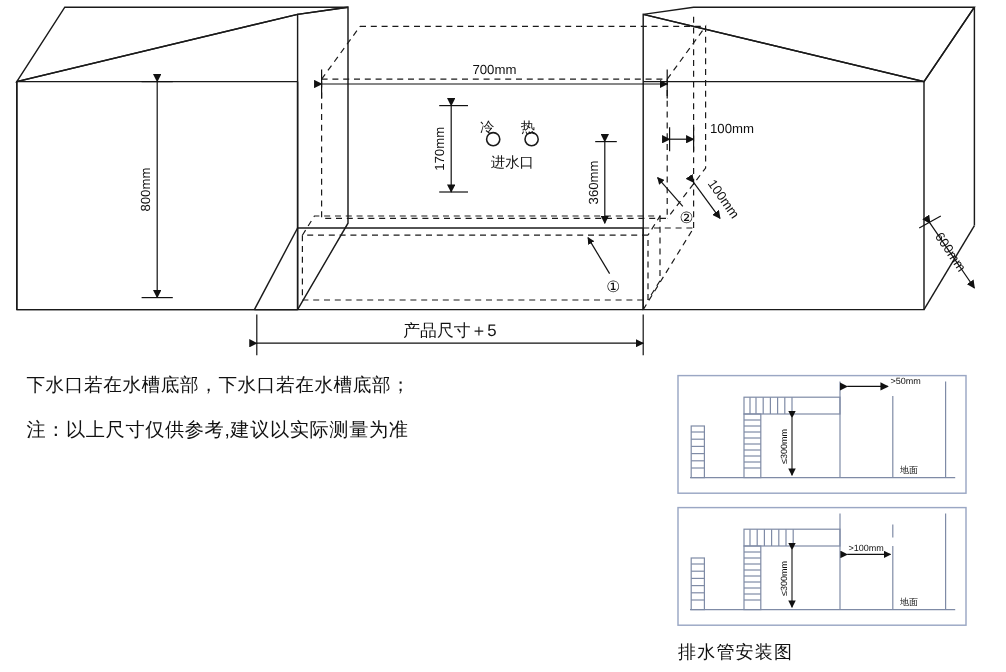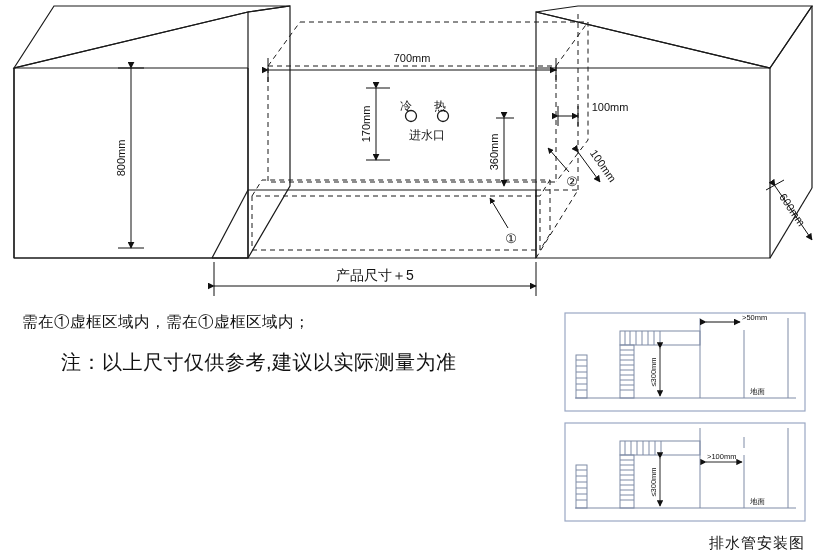--- a/index.html
+++ b/index.html
@@ -35,29 +35,28 @@
   }
   .note-line {
     font-size: 15.5px;
     line-height: 1.55;
     color: #111;
     margin-bottom: 13px;
     letter-spacing: 0.5px;
     white-space: nowrap;
   }
   .note-line.small {
-    font-size: 20px;
-    margin-left: 39px;
+    font-size: 16px;
   }
   .panel-caption {
     position: absolute;
     left: 565px;
     top: 534px;
     width: 240px;
-    text-align: right;
+    text-align: left;
     font-size: 15px;
     letter-spacing: 1px;
     color: #111;
   }
   .dim-label {
     font-size: 11px;
     fill: #111;
   }
   .tiny-label {
     font-size: 7.5px;
@@ -293,19 +292,19 @@
         <line x1="660" y1="458" x2="660" y2="506" marker-start="url(#arrStart)" marker-end="url(#arrEnd)"></line>
         <line x1="706" y1="462" x2="742" y2="462" marker-start="url(#arrStart)" marker-end="url(#arrEnd)"></line>
       </g>
       <text class="tiny-label" x="656" y="482" text-anchor="middle" transform="rotate(-90 656 482)">≤300mm</text>
       <text class="tiny-label" x="707" y="459">&gt;100mm</text>
       <text class="tiny-label" x="750" y="504">地面</text>
     </g>
   </svg>
 
   <div class="notes">
-    <div class="note-line">需在①虚框区域内，需在①虚框区域内；</div>
+    <div class="note-line">下水口若在水槽底部，下水口若在水槽底部；</div>
     <div class="note-line small">注：以上尺寸仅供参考,建议以实际测量为准</div>
   </div>
 
   <div class="panel-caption">排水管安装图</div>
 
 </div>
 
 </body></html>

